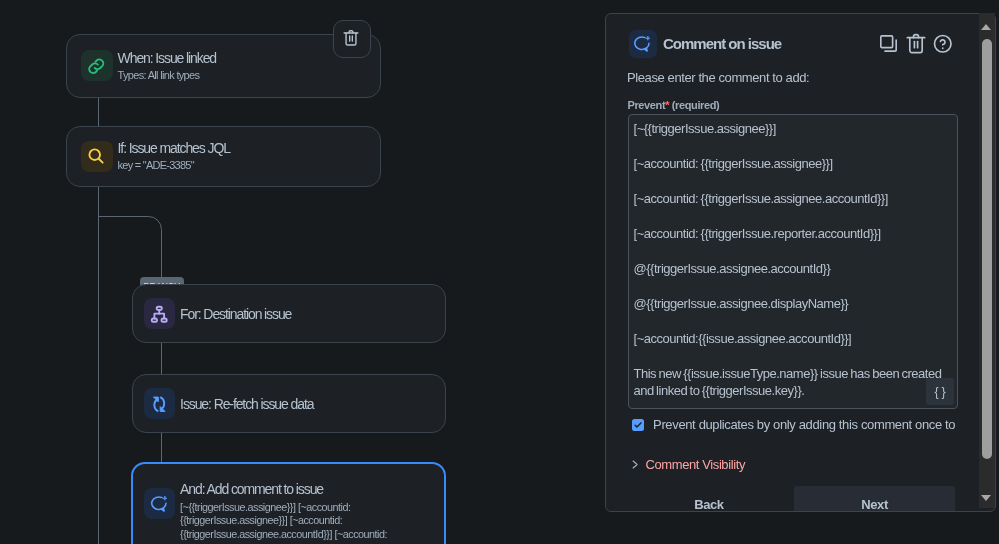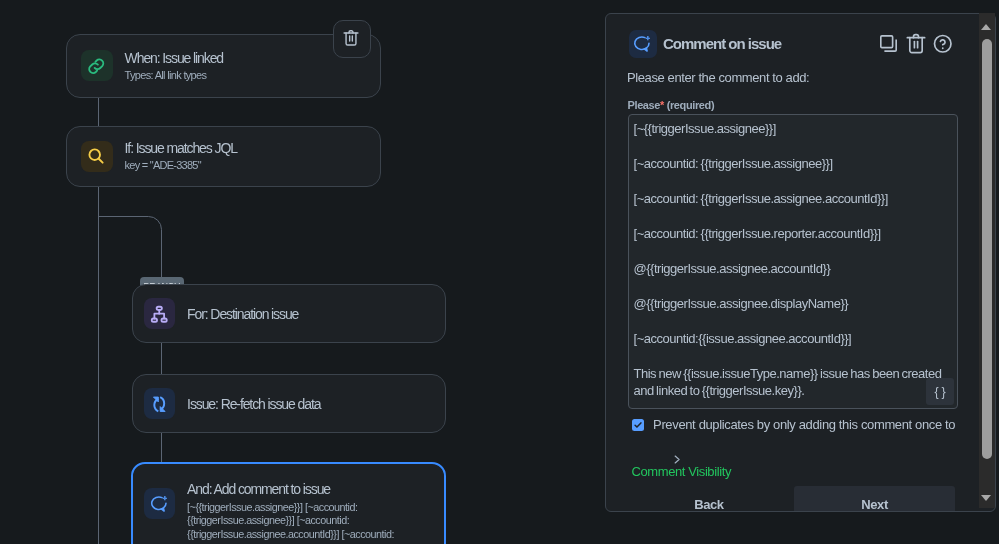--- a/index.html
+++ b/index.html
@@ -10,21 +10,21 @@
   .root{position:relative;width:999px;height:544px;overflow:hidden;}
 
   
   .canvas{position:absolute;left:0;top:0;width:604px;height:544px;overflow:hidden;}
   .conn{position:absolute;background:#5b6573;}
   .node{position:absolute;background:#1d2125;border:1px solid #3b434c;
         border-radius:14px;box-sizing:border-box;display:flex;align-items:center;}
   .node.sel{border:2px solid #388bff;border-radius:14px;}
   .node-ico{width:31.6px;height:31px;border-radius:8px;flex:none;
             display:flex;align-items:center;justify-content:center;}
-  .node-txt{margin-left:12px;min-width:0;}
+  .node-txt{margin-left:5px;min-width:0;}
   .node-title{font-size:14px;color:#b6c2cf;line-height:16px;letter-spacing:-1.1px;}
   .node-sub{font-size:11px;color:#9fadbc;line-height:13px;margin-top:3px;letter-spacing:-0.68px;}
   .sel-sub{font-size:10.8px;color:#9fadbc;line-height:13.7px;letter-spacing:-0.5px;}
 
   .del-btn{position:absolute;background:#1d2125;border:1px solid #3b434c;
            border-radius:10px;display:flex;align-items:center;justify-content:center;}
 
   .branch-pill{position:absolute;background:#596773;color:#dee4ea;
                border-radius:4px;font-size:9px;letter-spacing:-0.2px;
                display:flex;align-items:center;justify-content:center;margin-top:38px;}
@@ -46,21 +46,21 @@
   .ta{position:absolute;background:#22272b;border:1px solid #4a525b;
       border-radius:4px;box-sizing:border-box;overflow:hidden;}
   .ta-line{position:absolute;font-size:13px;color:#b6c2cf;line-height:16px;white-space:nowrap;letter-spacing:-0.48px;word-spacing:-0.8px;}
   .sv-btn{position:absolute;background:#2d333b;border-radius:3px;
           display:flex;align-items:center;justify-content:center;
           font-size:12.5px;color:#b6c2cf;letter-spacing:-0.3px;}
 
   .cb{position:absolute;width:12.1px;height:12.2px;border-radius:2.5px;background:#579dff;
       display:flex;align-items:center;justify-content:center;}
   .cb-label{position:absolute;font-size:13px;color:#b6c2cf;line-height:18px;letter-spacing:-0.36px;}
-  .cv{position:absolute;font-size:13px;color:#22c55e;display:flex;align-items:center;letter-spacing:-0.4px;flex-direction:column;}
+  .cv{position:absolute;font-size:13px;color:#fca5a5;display:flex;align-items:center;letter-spacing:-0.4px;}
   .cv-chev{margin-right:7.5px;display:flex;align-items:center;}
 
   .btn{position:absolute;display:flex;align-items:center;justify-content:center;
        font-size:13px;color:#b6c2cf;font-weight:bold;border-radius:3px;letter-spacing:-0.4px;}
   .btn-next{background:#282d35;}
 
   
   .sb{position:absolute;background:#2b2b2b;}
   .sb-thumb{position:absolute;background:#9e9e9e;border-radius:6px;}
   .arrow{position:absolute;width:0;height:0;}
@@ -205,21 +205,21 @@
           <circle cx="12" cy="12" r="9.2"></circle>
           <path d="M9.4 9.4a2.7 2.7 0 0 1 5.2.9c0 1.8-2.6 2.7-2.6 2.7"></path>
           <circle cx="12" cy="17" r="1" fill="#b6c2cf" stroke="none"></circle>
         </svg>
       </div>
     </div>
 
     <div class="desc" style="left:21px;top:56px;">Please enter the comment to add:</div>
 
     <div class="flabel" style="left:21.5px;top:84.5px;">
-      <span>Please</span><span class="star">*</span> <span class="req">(required)</span>
+      <span>Prevent</span><span class="star">*</span> <span class="req">(required)</span>
     </div>
 
     <div class="ta" style="left:22px;top:100px;width:330px;height:295px;">
       <div class="ta-line" style="left:4.5px;top:5.5px;">[~{{triggerIssue.assignee}}]</div>
       <div class="ta-line" style="left:4.5px;top:40.5px;">[~accountid: {{triggerIssue.assignee}}]</div>
       <div class="ta-line" style="left:4.5px;top:75.5px;">[~accountid: {{triggerIssue.assignee.accountId}}]</div>
       <div class="ta-line" style="left:4.5px;top:110.5px;">[~accountid: {{triggerIssue.reporter.accountId}}]</div>
       <div class="ta-line" style="left:4.5px;top:145.5px;">@{{triggerIssue.assignee.accountId}}</div>
       <div class="ta-line" style="left:4.5px;top:180.5px;">@{{triggerIssue.assignee.displayName}}</div>
       <div class="ta-line" style="left:4.5px;top:215.5px;">[~accountid:{{issue.assignee.accountId}}]</div>

